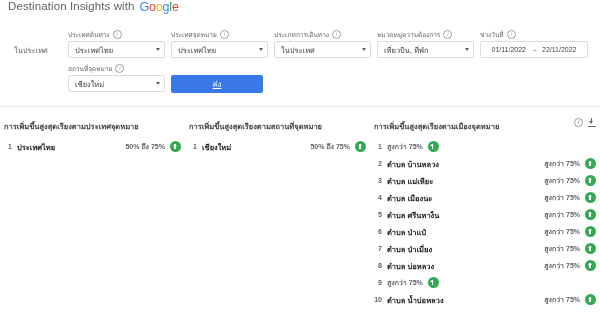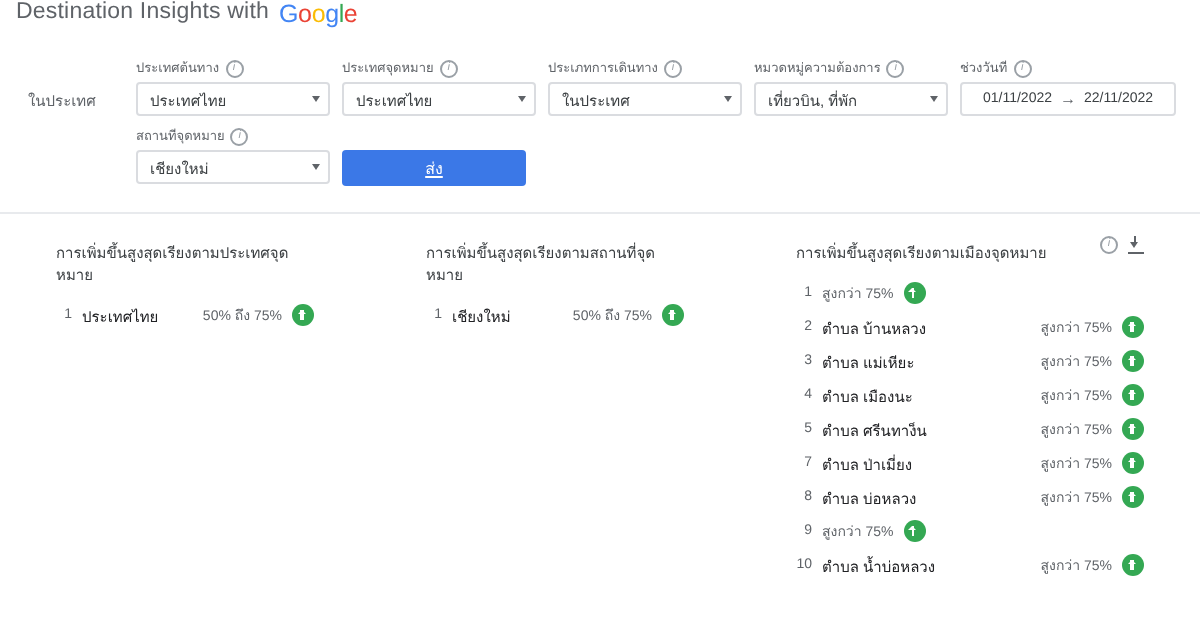--- a/index.html
+++ b/index.html
@@ -176,21 +176,22 @@
   }
 
   
   .results {
     display: flex;
     padding: 10px 0 0 0;
     box-sizing: border-box;
   }
   .result-col {
     box-sizing: border-box;
-    padding: 0 28px;
+    padding: 0 4px;
+    font-weight: bold;
   }
   .col-1 { width: 185px; flex: 0 0 185px; }
   .col-2 { width: 185px; flex: 0 0 185px; }
   .col-3 { width: 230px; flex: 0 0 230px; }
 
   .col-head {
     display: flex;
     align-items: flex-start;
     justify-content: space-between;
     margin-bottom: 6px;
@@ -449,20 +450,26 @@
           <span class="row-value">สูงกว่า 75%</span>
           <span class="trend-badge"></span>
         </div>
         <div class="row">
           <span class="row-rank">5</span>
           <span class="row-name">ตำบล ศรีนทาง็น</span>
           <span class="row-value">สูงกว่า 75%</span>
           <span class="trend-badge"></span>
         </div>
         <div class="row">
+          <span class="row-rank">6</span>
+          <span class="row-name">ตำบล ป่าแป๋</span>
+          <span class="row-value">สูงกว่า 75%</span>
+          <span class="trend-badge"></span>
+        </div>
+        <div class="row">
           <span class="row-rank">7</span>
           <span class="row-name">ตำบล ป่าเมี่ยง</span>
           <span class="row-value">สูงกว่า 75%</span>
           <span class="trend-badge"></span>
         </div>
         <div class="row">
           <span class="row-rank">8</span>
           <span class="row-name">ตำบล บ่อหลวง</span>
           <span class="row-value">สูงกว่า 75%</span>
           <span class="trend-badge"></span>

